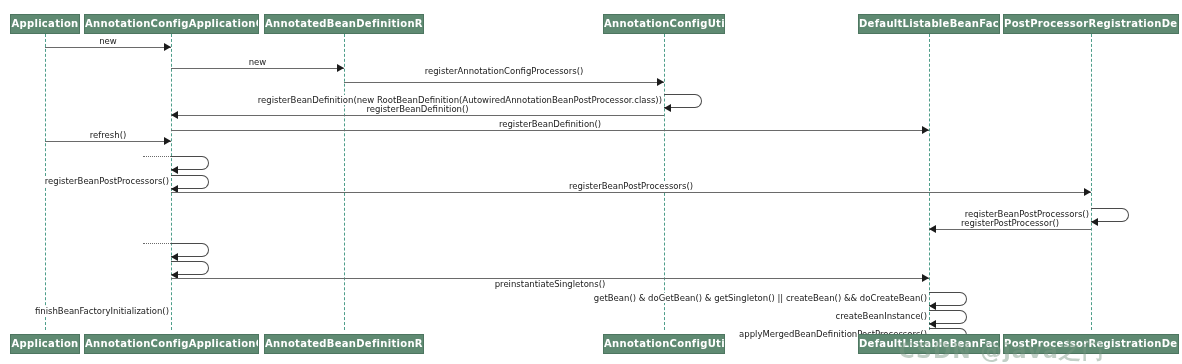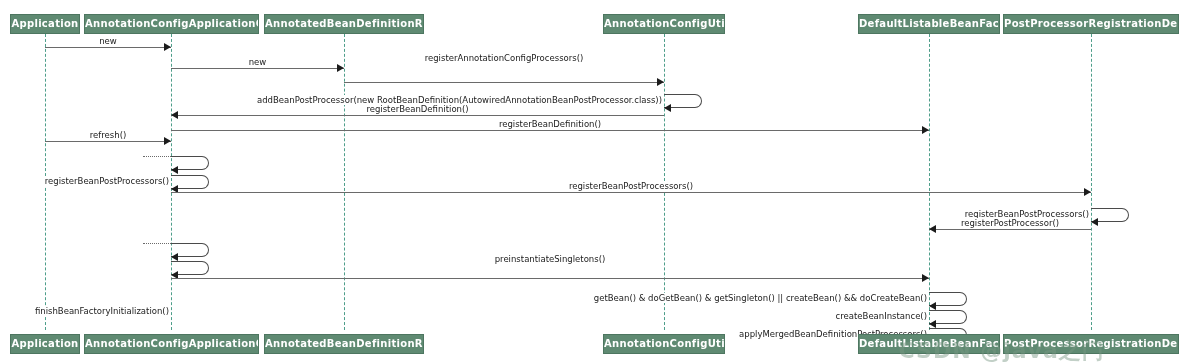--- a/index.html
+++ b/index.html
@@ -113,24 +113,24 @@
 
   <div id="messages">
       <div class="arrow-line" style="left: 45px; width: 126px; top: 47px;"></div>
       <div class="arrow-head to-right" style="left: 164px; top: 43px;"></div>
       <div class="msg-label center" style="left: 108px; top: 36px;">new</div>
       <div class="arrow-line" style="left: 171px; width: 173px; top: 68px;"></div>
       <div class="arrow-head to-right" style="left: 337px; top: 64px;"></div>
       <div class="msg-label center" style="left: 257.5px; top: 57px;">new</div>
       <div class="arrow-line" style="left: 344px; width: 320px; top: 82px;"></div>
       <div class="arrow-head to-right" style="left: 657px; top: 78px;"></div>
-      <div class="msg-label center" style="left: 504px; top: 53px;">registerAnnotationConfigProcessors()</div>
+      <div class="msg-label center" style="left: 504px; top: 66px;">registerAnnotationConfigProcessors()</div>
       <div class="self-loop" style="left: 664px; top: 94px; width: 38px; height: 14px;"></div>
       <div class="arrow-head to-left" style="left: 664px; top: 104px;"></div>
-      <div class="msg-label right" style="left: 664px; top: 95px;">addBeanPostProcessor(new RootBeanDefinition(AutowiredAnnotationBeanPostProcessor.class))</div>
+      <div class="msg-label right" style="left: 664px; top: 95px;">registerBeanDefinition(new RootBeanDefinition(AutowiredAnnotationBeanPostProcessor.class))</div>
       <div class="arrow-line" style="left: 171px; width: 493px; top: 115px;"></div>
       <div class="arrow-head to-left" style="left: 171px; top: 111px;"></div>
       <div class="msg-label center" style="left: 417.5px; top: 104px;">registerBeanDefinition()</div>
       <div class="arrow-line" style="left: 171px; width: 758px; top: 130px;"></div>
       <div class="arrow-head to-right" style="left: 922px; top: 126px;"></div>
       <div class="msg-label center" style="left: 550px; top: 119px;">registerBeanDefinition()</div>
       <div class="arrow-line" style="left: 45px; width: 126px; top: 141px;"></div>
       <div class="arrow-head to-right" style="left: 164px; top: 137px;"></div>
       <div class="msg-label center" style="left: 108px; top: 130px;">refresh()</div>
       <div class="self-loop" style="left: 171px; top: 156px; width: 38px; height: 14px;"></div>
@@ -149,21 +149,21 @@
       <div class="arrow-head to-left" style="left: 929px; top: 225px;"></div>
       <div class="msg-label center" style="left: 1010px; top: 218px;">registerPostProcessor()</div>
       <div class="self-loop" style="left: 171px; top: 243px; width: 38px; height: 14px;"></div>
       <div class="arrow-head to-left" style="left: 171px; top: 253px;"></div>
       <div class="arrow-line dotted" style="left: 143px; width: 28px; top: 243px;"></div>
       <div class="self-loop" style="left: 171px; top: 261px; width: 38px; height: 14px;"></div>
       <div class="arrow-head to-left" style="left: 171px; top: 271px;"></div>
       <div class="msg-label right" style="left: 171px; top: 262px; margin-top: 44px;">finishBeanFactoryInitialization()</div>
       <div class="arrow-line" style="left: 171px; width: 758px; top: 278px;"></div>
       <div class="arrow-head to-right" style="left: 922px; top: 274px;"></div>
-      <div class="msg-label center" style="left: 550px; top: 254px;">preinstantiateSingletons()</div>
+      <div class="msg-label center" style="left: 550px; top: 279px;">preinstantiateSingletons()</div>
       <div class="self-loop" style="left: 929px; top: 292px; width: 38px; height: 14px;"></div>
       <div class="arrow-head to-left" style="left: 929px; top: 302px;"></div>
       <div class="msg-label right" style="left: 929px; top: 293px;">getBean() &amp; doGetBean() &amp; getSingleton() || createBean() &amp;&amp; doCreateBean()</div>
       <div class="self-loop" style="left: 929px; top: 310px; width: 38px; height: 14px;"></div>
       <div class="arrow-head to-left" style="left: 929px; top: 320px;"></div>
       <div class="msg-label right" style="left: 929px; top: 311px;">createBeanInstance()</div>
       <div class="self-loop" style="left: 929px; top: 328px; width: 38px; height: 14px;"></div>
       <div class="arrow-head to-left" style="left: 929px; top: 338px;"></div>
       <div class="msg-label right" style="left: 929px; top: 329px;">applyMergedBeanDefinitionPostProcessors()</div>
     </div>

